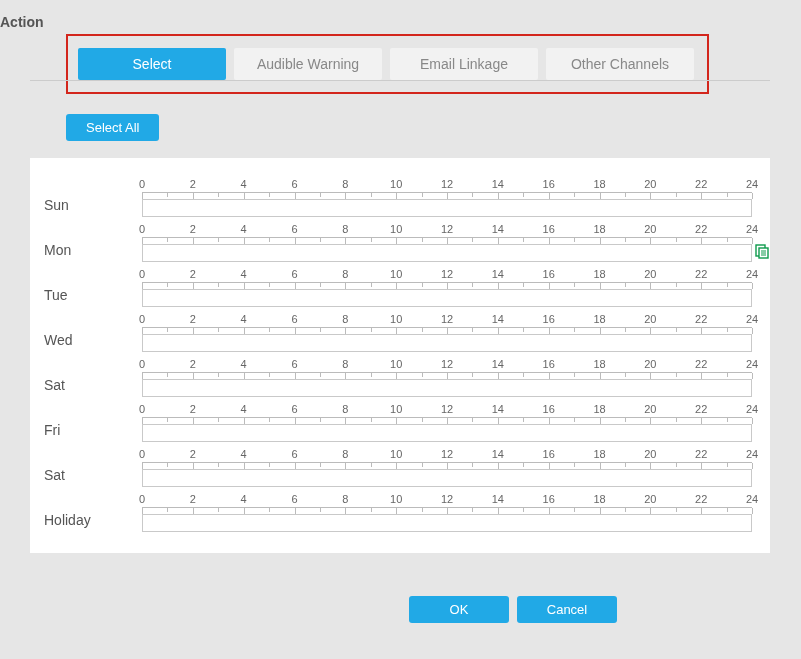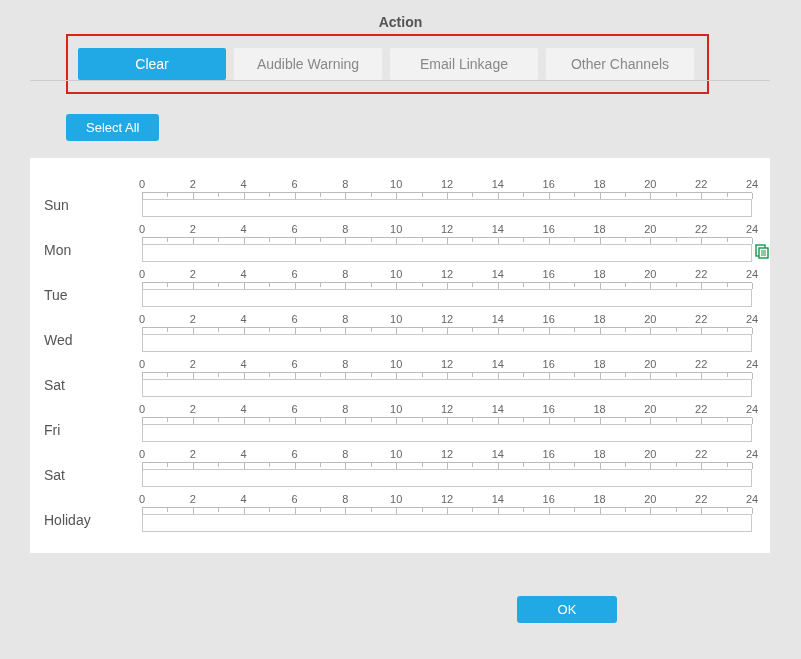--- a/index.html
+++ b/index.html
@@ -7,21 +7,21 @@
   body {
     width: 801px;
     height: 659px;
     background: #e6e6e6;
     font-family: Arial, Helvetica, sans-serif;
     font-size: 13px;
     color: #666;
     position: relative;
   }
   .title {
-    text-align: center;
+    text-align: left;
     font-weight: bold;
     color: #555;
     padding-top: 14px;
     font-size: 14px;
   }
   .tabs-outline {
     position: absolute;
     left: 66px;
     top: 34px;
     width: 643px;
@@ -154,21 +154,21 @@
   .footer-buttons .btn-blue { width: 100px; }
 </style>
 </head>
 <body>
 
 <div class="title">Action</div>
 
 <div class="tabs-outline"></div>
 
 <div class="tabs-row" id="tabs-row">
-    <div class="tab active">Clear</div>
+    <div class="tab active">Select</div>
     <div class="tab">Audible Warning</div>
     <div class="tab">Email Linkage</div>
     <div class="tab">Other Channels</div>
   </div>
 <div class="tab-underline"></div>
 
 <div class="action-buttons">
   <button class="btn-blue">Select All</button>
 </div>
 
@@ -561,13 +561,14 @@
           <div class="tick" style="left: 95.8333%;"></div>
           <div class="tick major" style="left: 100%;"></div>
         </div>
         <div class="bar"></div>
       </div>
     </div>
   </div>
 
 <div class="footer-buttons">
   <button class="btn-blue">OK</button>
+  <button class="btn-blue">Cancel</button>
 </div>
 
 </body></html>

